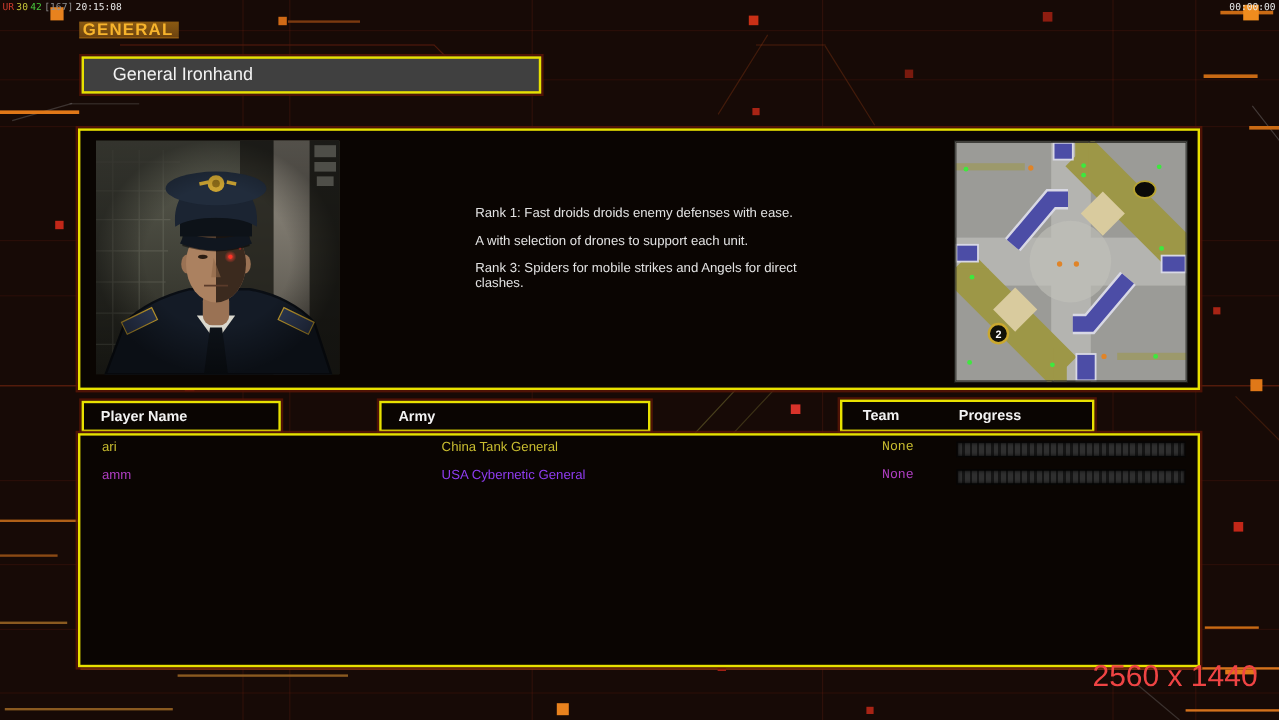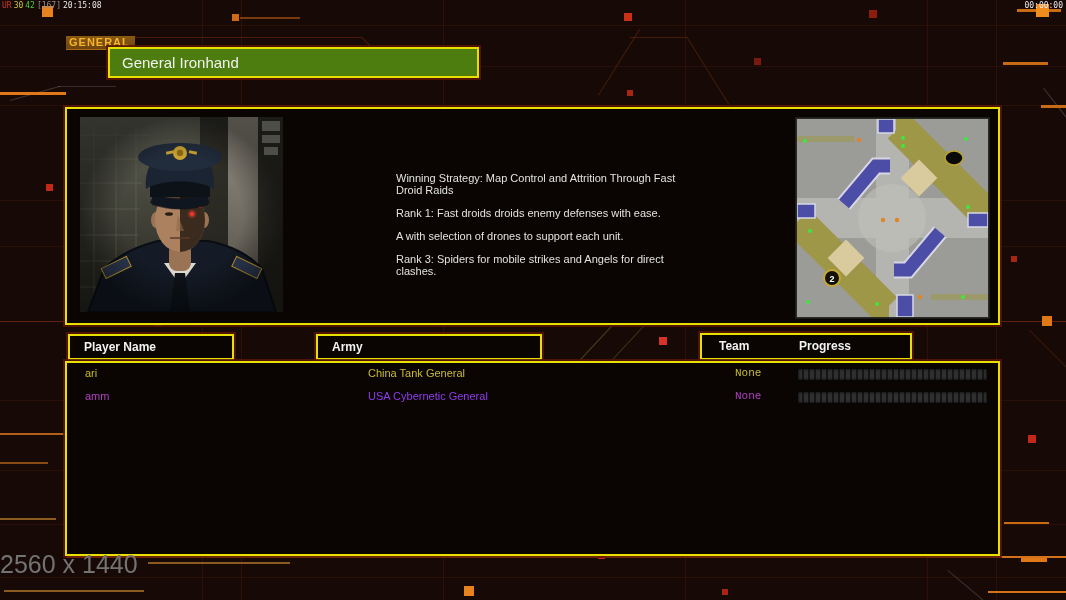--- a/index.html
+++ b/index.html
@@ -16,29 +16,29 @@
   .sq{position:absolute;}
   .ln{position:absolute;}
   .dln{position:absolute;height:1px;transform-origin:0 0;}
   
   #perf{position:absolute;left:2px;top:1px;font-family:"DejaVu Sans Mono",monospace;font-size:8px;letter-spacing:0;white-space:nowrap;}
   #perf span{margin-right:2px;}
   .perf-r{color:#cc3b2e;} .perf-y{color:#c6c63a;} .perf-g{color:#49c93c;} .perf-gr{color:#8f8f8f;} .perf-w{color:#e9e9e9;}
   #clock{position:absolute;right:3px;top:1px;font-family:"DejaVu Sans Mono",monospace;font-size:8px;color:#e9e9e9;}
   
   #gen-tab{
-    position:absolute;left:66px;top:36px;height:12px;line-height:12px;
+    position:absolute;left:66px;top:18px;height:12px;line-height:12px;
     background:linear-gradient(#8a5a12,#6e4410);color:#f7b42c;
-    font-size:11px;font-weight:bold;letter-spacing:1px;padding:0 5px 1px 3px;
+    font-size:14px;font-weight:bold;letter-spacing:1px;padding:0 5px 1px 3px;
     border-bottom:1px solid #a86a14;
   }
   #title-box{
     position:absolute;left:68px;top:47px;width:355px;height:27px;
-    border:2px solid #e8e100;background:#4d7c0f;box-shadow:0 0 0 2px rgba(88,21,7,0.85);
-    color:#f2f2f2;font-size:15px;line-height:27px;padding-left:12px;margin-left:40px;
+    border:2px solid #e8e100;background:#404040;box-shadow:0 0 0 2px rgba(88,21,7,0.85);
+    color:#f2f2f2;font-size:15px;line-height:27px;padding-left:24px;
   }
   
   .panel{position:absolute;border:2px solid #e8e100;background:#0a0502;box-shadow:0 0 0 2px rgba(88,21,7,0.85);}
   #main-panel{left:65px;top:107px;width:931px;height:214px;}
   #players-panel{left:65px;top:361px;width:931px;height:191px;}
   #portrait{position:absolute;left:13px;top:8px;width:203px;height:195px;}
   #strategy{position:absolute;left:329px;top:63px;width:302px;color:#e2e2e2;font-size:11px;line-height:12px;}
   #strategy p{margin:0 0 11px 0;}
   #minimap{position:absolute;left:728px;top:8px;width:193px;height:200px;border:1px solid #1c1c18;}
   
@@ -56,21 +56,21 @@
   .c-name{position:absolute;left:18px;top:0;}
   .c-army{position:absolute;left:265px;top:0;margin-left:36px;}
   .c-team{position:absolute;left:668px;top:0;font-family:Liberation Mono, monospace;}
   .pbar{
     position:absolute;left:730px;top:1px;width:189px;height:11px;
     background:repeating-linear-gradient(90deg,#2f2f2f 0px,#2f2f2f 4px,#151515 4px,#151515 6px);
     border:1px solid #050505;box-shadow:inset 0 0 3px #000;
   }
   .pbar-fill{position:absolute;left:0;top:0;height:100%;background:#3f9a3f;width:0;}
   
-  #res{position:absolute;left:0;width:1048px;top:550px;text-align:left;color:#737373;font-size:25px;}
+  #res{position:absolute;left:0;width:1048px;top:550px;text-align:right;color:#ef4444;font-size:25px;}
 </style>
 </head>
 <body>
 
 <div id="screen">
 
   <div class="gv" style="left:202px"></div>
   <div class="gv" style="left:241px"></div>
   <div class="gv" style="left:443px"></div>
   <div class="gv" style="left:685px"></div>
@@ -212,21 +212,20 @@
       <path d="M66,72 C64,48 76,34 100,32 C124,34 136,48 134,72 C120,62 80,62 66,72 Z" fill="#1b2432"></path>
       <ellipse cx="100" cy="40" rx="42" ry="14" fill="#212c3c"></ellipse>
       <circle cx="100" cy="36" r="7" fill="#caa232"></circle>
       <circle cx="100" cy="36" r="3.2" fill="#8a6a18"></circle>
       <rect x="86" y="34" width="8" height="3" fill="#caa232" transform="rotate(-12 90 35)"></rect>
       <rect x="109" y="34" width="8" height="3" fill="#caa232" transform="rotate(12 113 35)"></rect>
       <rect width="203" height="195" fill="url(#vig)"></rect>
     </svg>
 
     <div id="strategy">
-      <p>Winning Strategy: Map Control and Attrition Through Fast Droid Raids</p>
       <p>Rank 1: Fast droids droids enemy defenses with ease.</p>
       <p>A with selection of drones to support each unit.</p>
       <p>Rank 3: Spiders for mobile strikes and Angels for direct clashes.</p>
     </div>
 
     <svg id="minimap" viewBox="0 0 193 200">
       <rect width="193" height="200" fill="#b4b4b0"></rect>
       <rect x="0" y="0" width="80" height="80" fill="#9b9b97"></rect>
       <rect x="113" y="0" width="80" height="80" fill="#9b9b97"></rect>
       <rect x="0" y="120" width="80" height="80" fill="#9b9b97"></rect>

